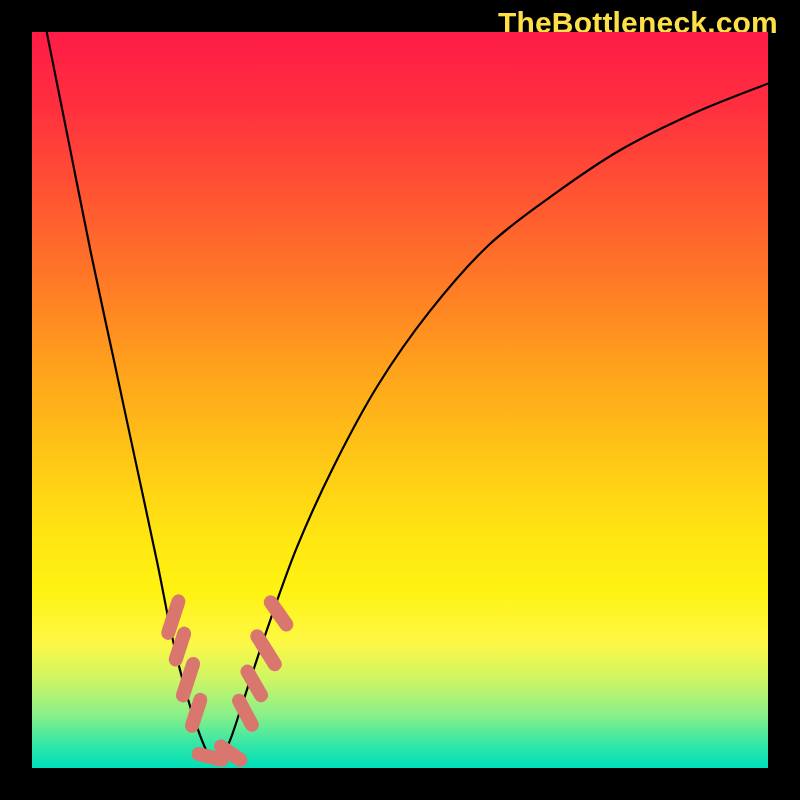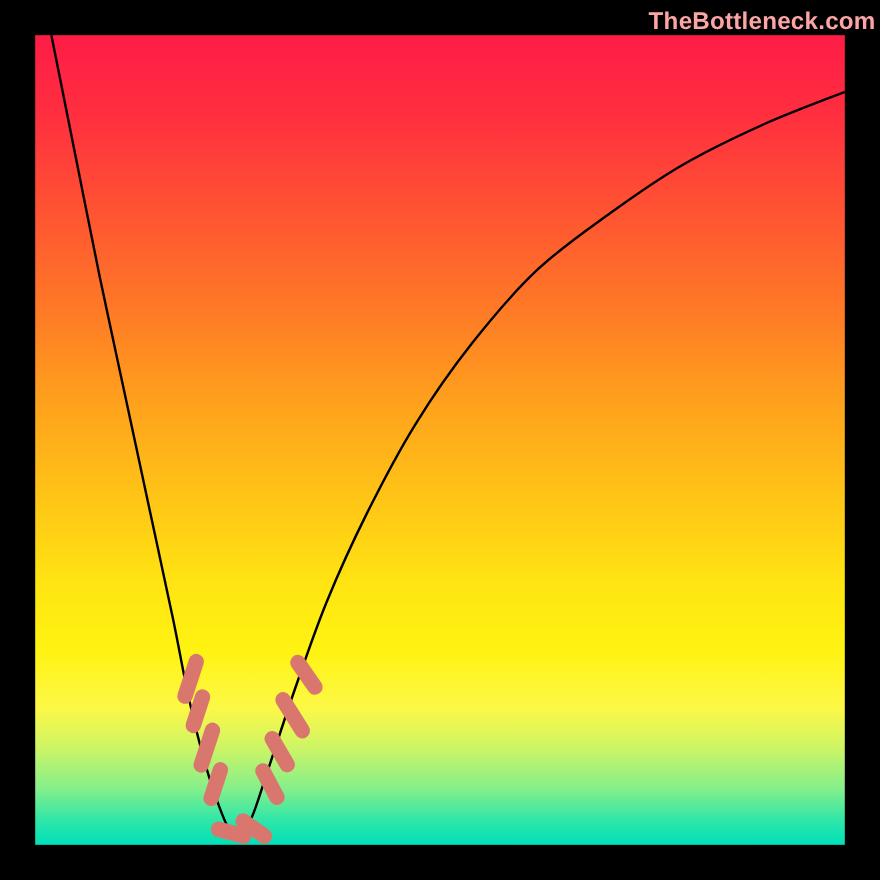--- a/index.html
+++ b/index.html
@@ -35,25 +35,25 @@
       #fdf846 83%,
       #cdf565 88%,
       #86ef8a 93%,
       #2fe6a9 97%,
       #00e0b9 100%
     );
   }
   .watermark {
     position: absolute;
     top: 6px;
-    right: 4px;
+    right: 22px;
     font-family: Arial, Helvetica, sans-serif;
-    font-size: 22px;
+    font-size: 30px;
     font-weight: 600;
-    color: #fca5a5;
+    color: #fde047;
     letter-spacing: 0.2px;
   }
   svg.curve {
     position: absolute;
     left: 0;
     top: 0;
     width: 736px;
     height: 736px;
     overflow: visible;
   }

